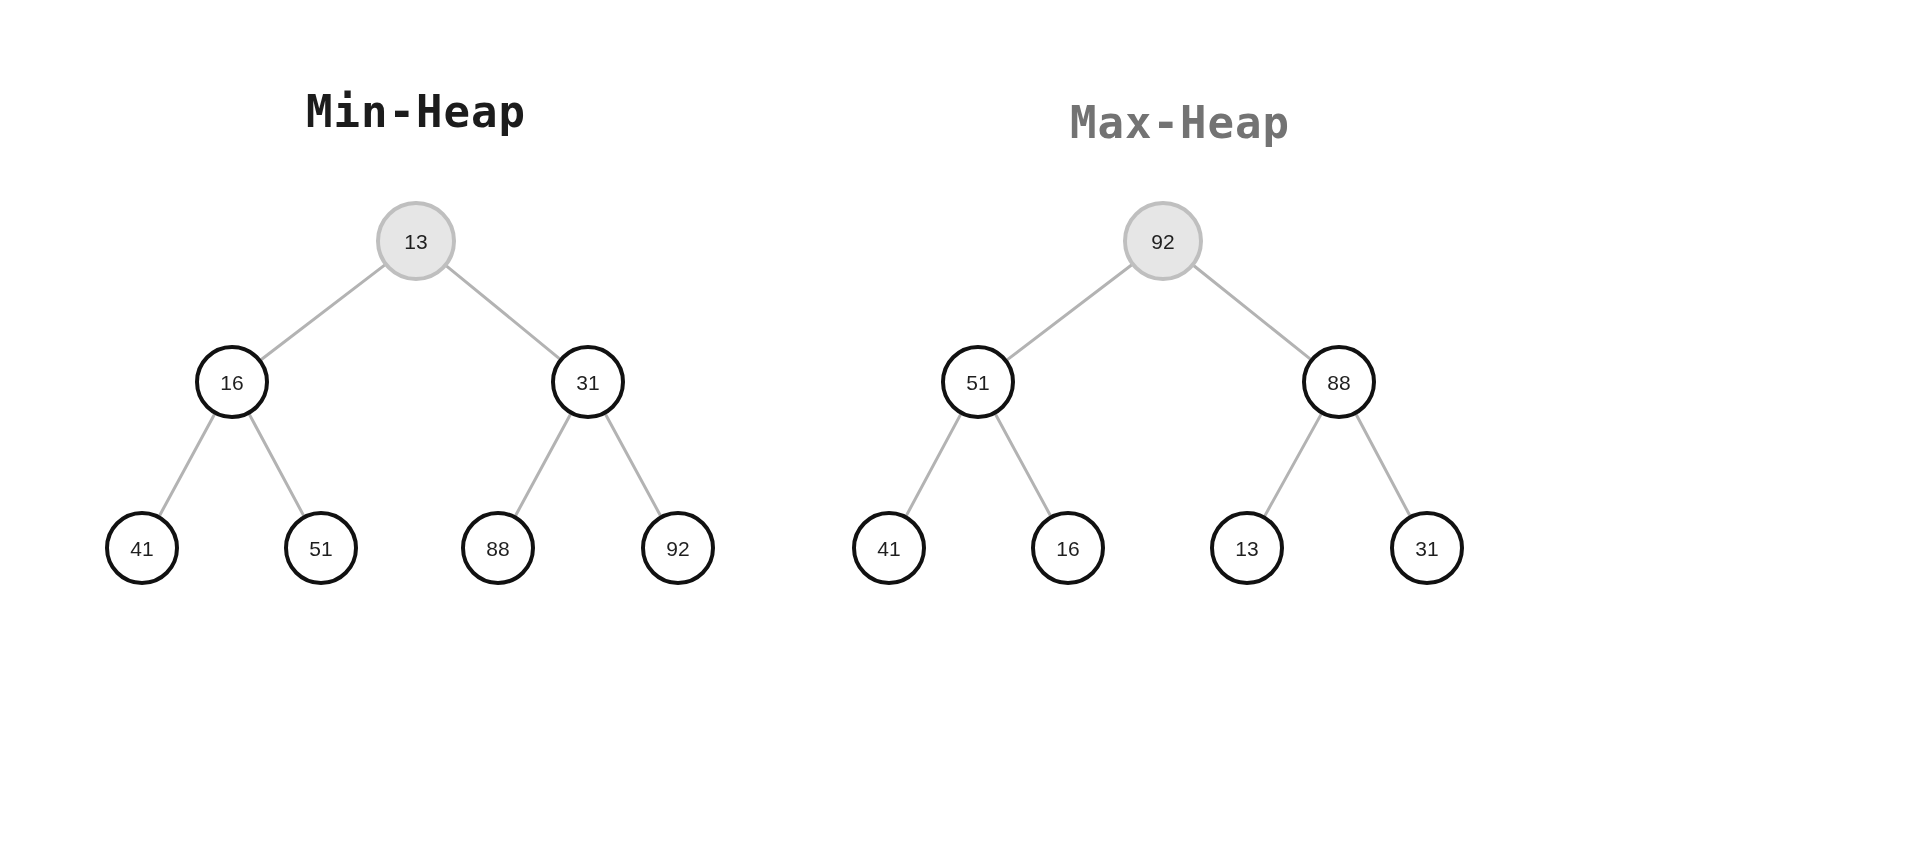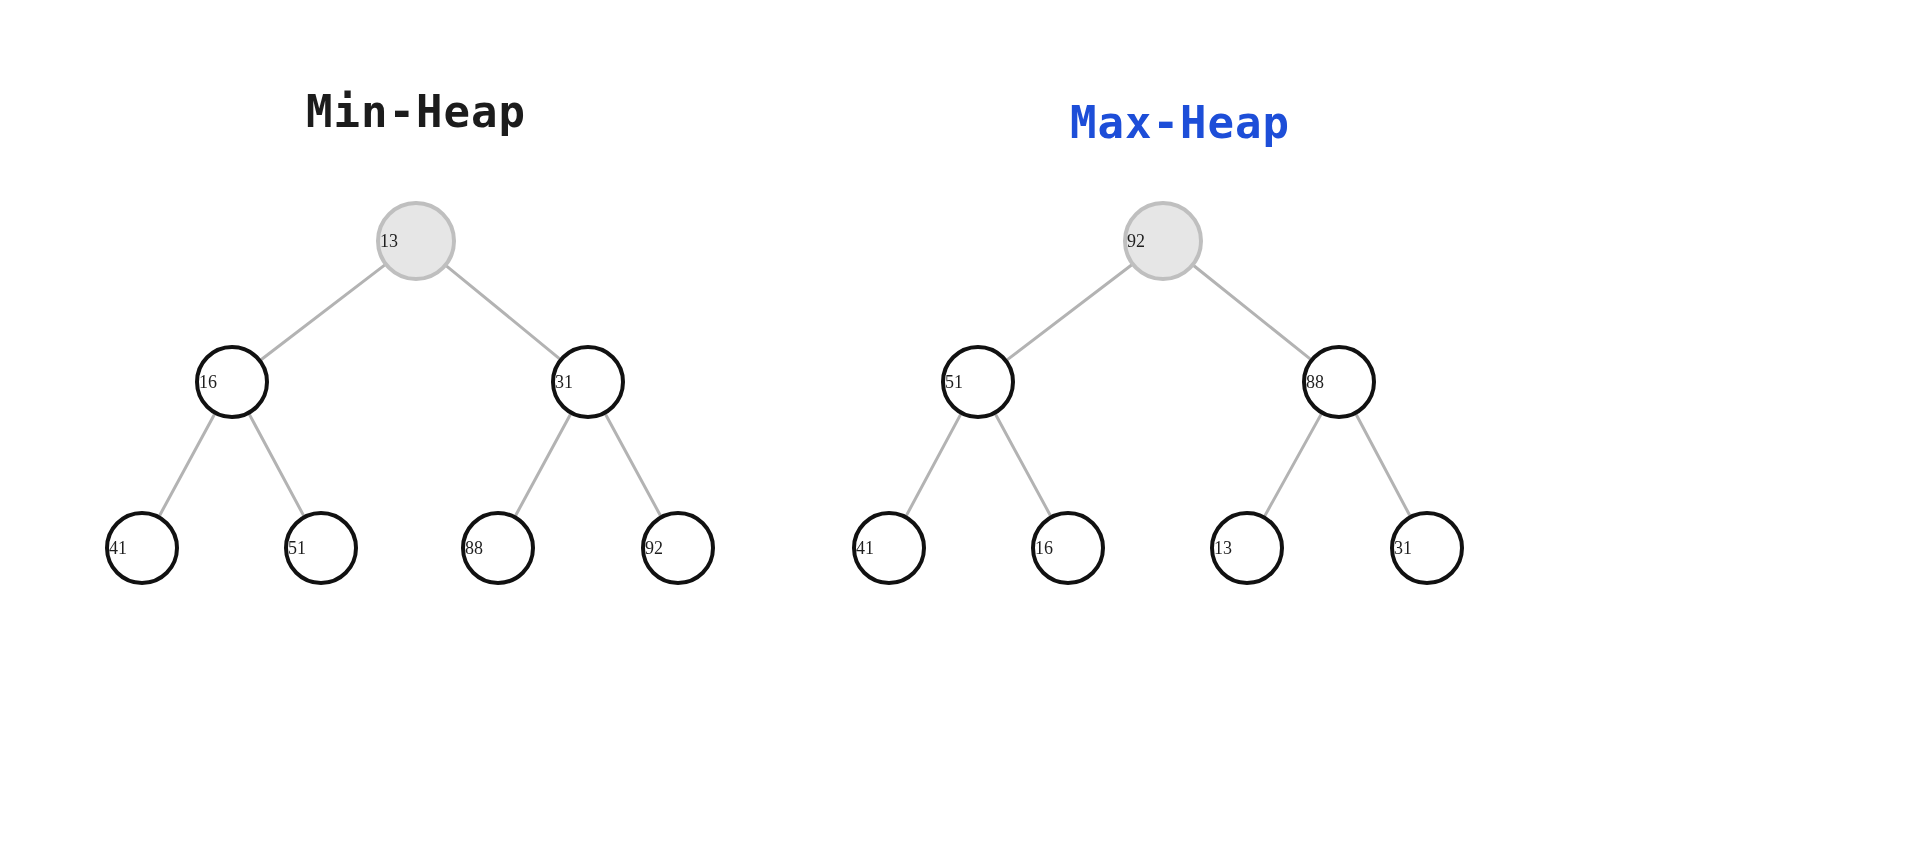--- a/index.html
+++ b/index.html
@@ -32,24 +32,24 @@
     white-space: nowrap;
     transform: translate(-50%, -50%);
     user-select: none;
   }
   .node {
     position: absolute;
     border-radius: 50%;
     box-sizing: border-box;
     display: flex;
     align-items: center;
-    justify-content: flex-start;
+    justify-content: center;
     transform: translate(-50%, -50%);
-    font-family: Liberation Serif, serif;
-    font-size: 18px;
+    font-family: Liberation Sans, sans-serif;
+    font-size: 21px;
     color: #1f1f1f;
     background: #ffffff;
     border: 4px solid #111111;
     user-select: none;
   }
   .node.root {
     background: #e6e6e6;
     border: 4px solid #bfbfbf;
   }
   .node-label {
@@ -122,15 +122,15 @@
       </div>
       <div class="node" style="left: 1247px; top: 548px; width: 74px; height: 74px; background: rgb(255, 255, 255); border-color: rgb(17, 17, 17);">
         <span class="node-label" style="color: rgb(31, 31, 31);">13</span>
       </div>
       <div class="node" style="left: 1427px; top: 548px; width: 74px; height: 74px; background: rgb(255, 255, 255); border-color: rgb(17, 17, 17);">
         <span class="node-label" style="color: rgb(31, 31, 31);">31</span>
       </div>
     </div>
   <div id="titles-layer">
       <div class="heap-title" style="left: 416px; top: 111px; color: rgb(28, 28, 28);">Min-Heap</div>
-      <div class="heap-title" style="left: 1180px; top: 122px; color: #1d4ed8;">Max-Heap</div>
+      <div class="heap-title" style="left: 1180px; top: 122px; color: #737373;">Max-Heap</div>
     </div>
 </div>
 
 </body></html>

